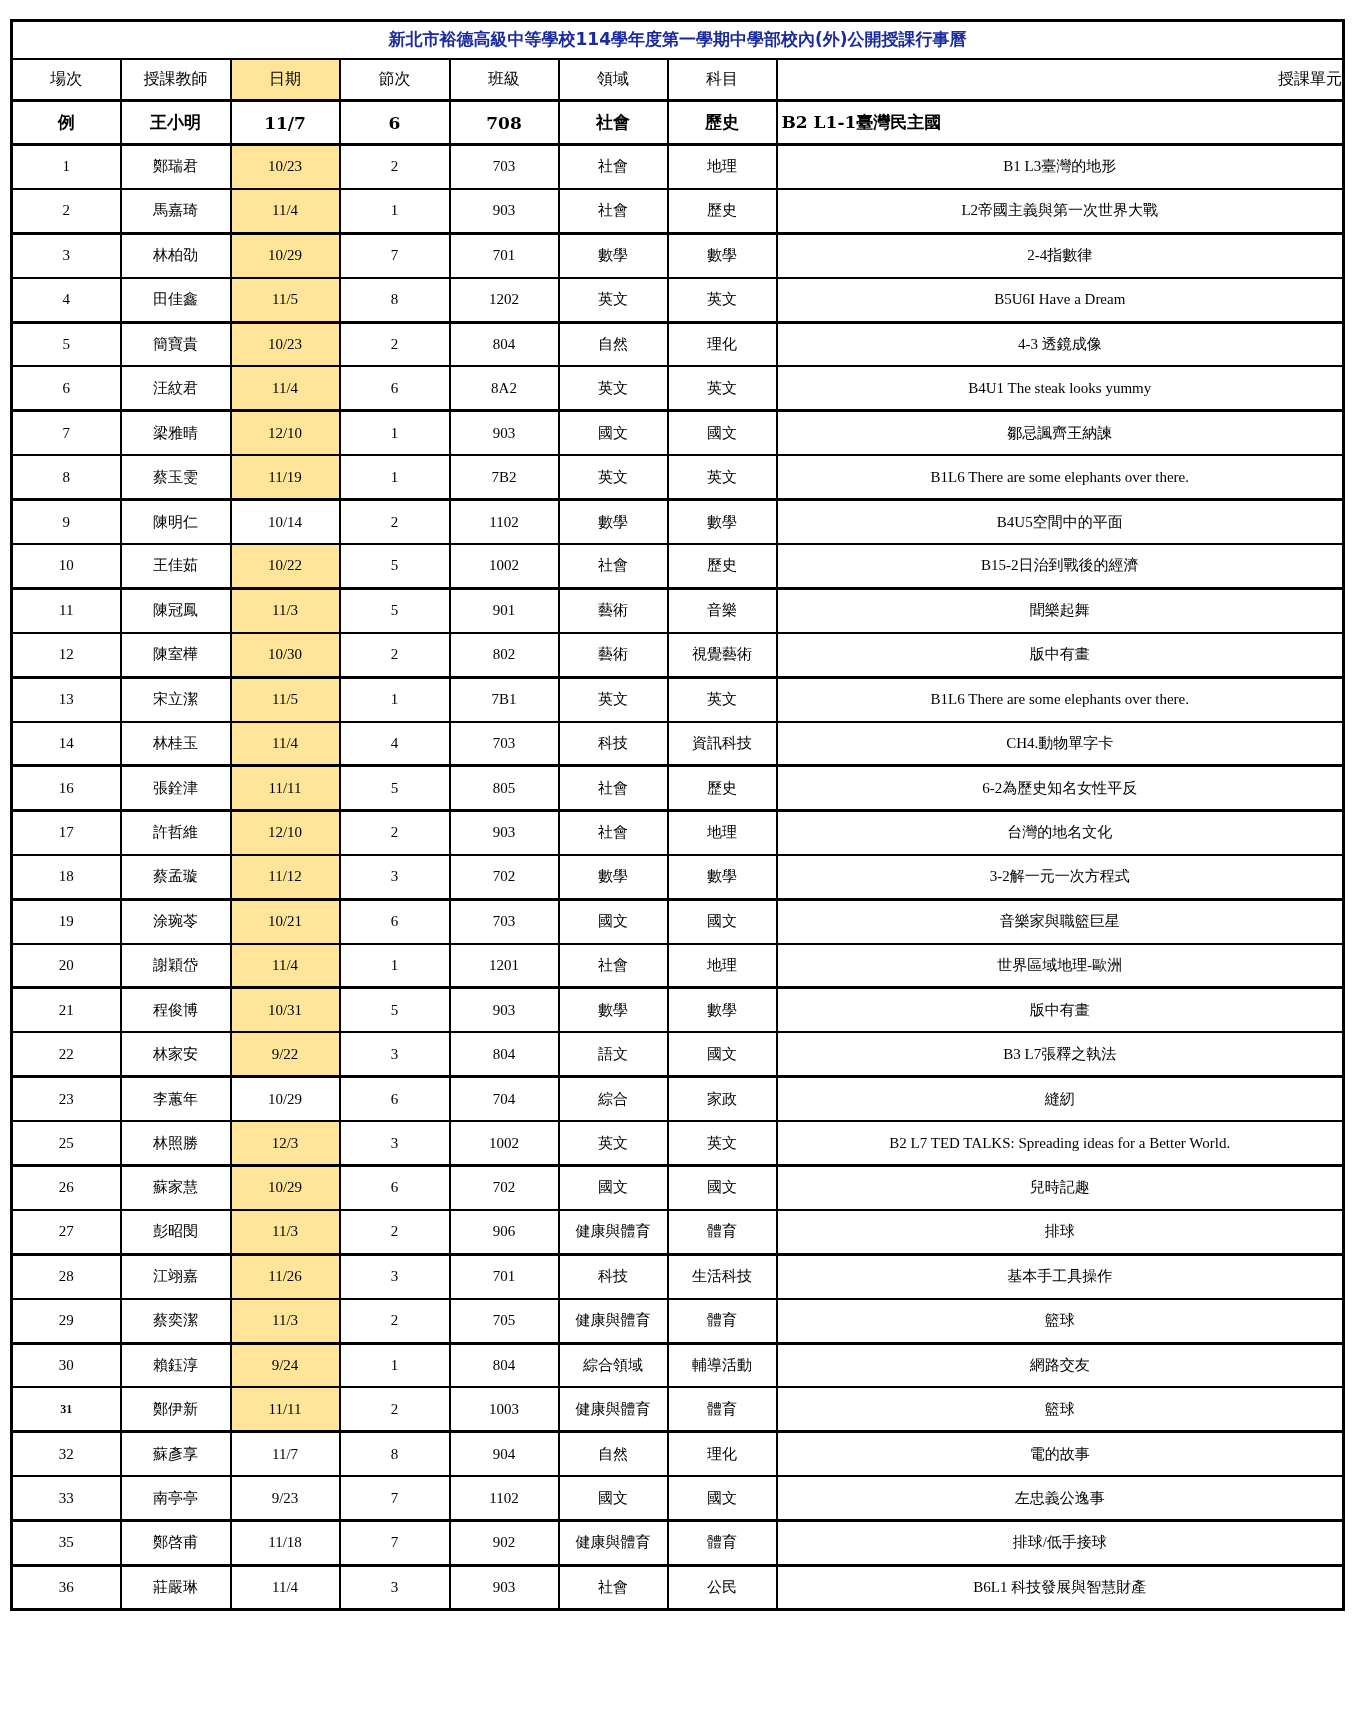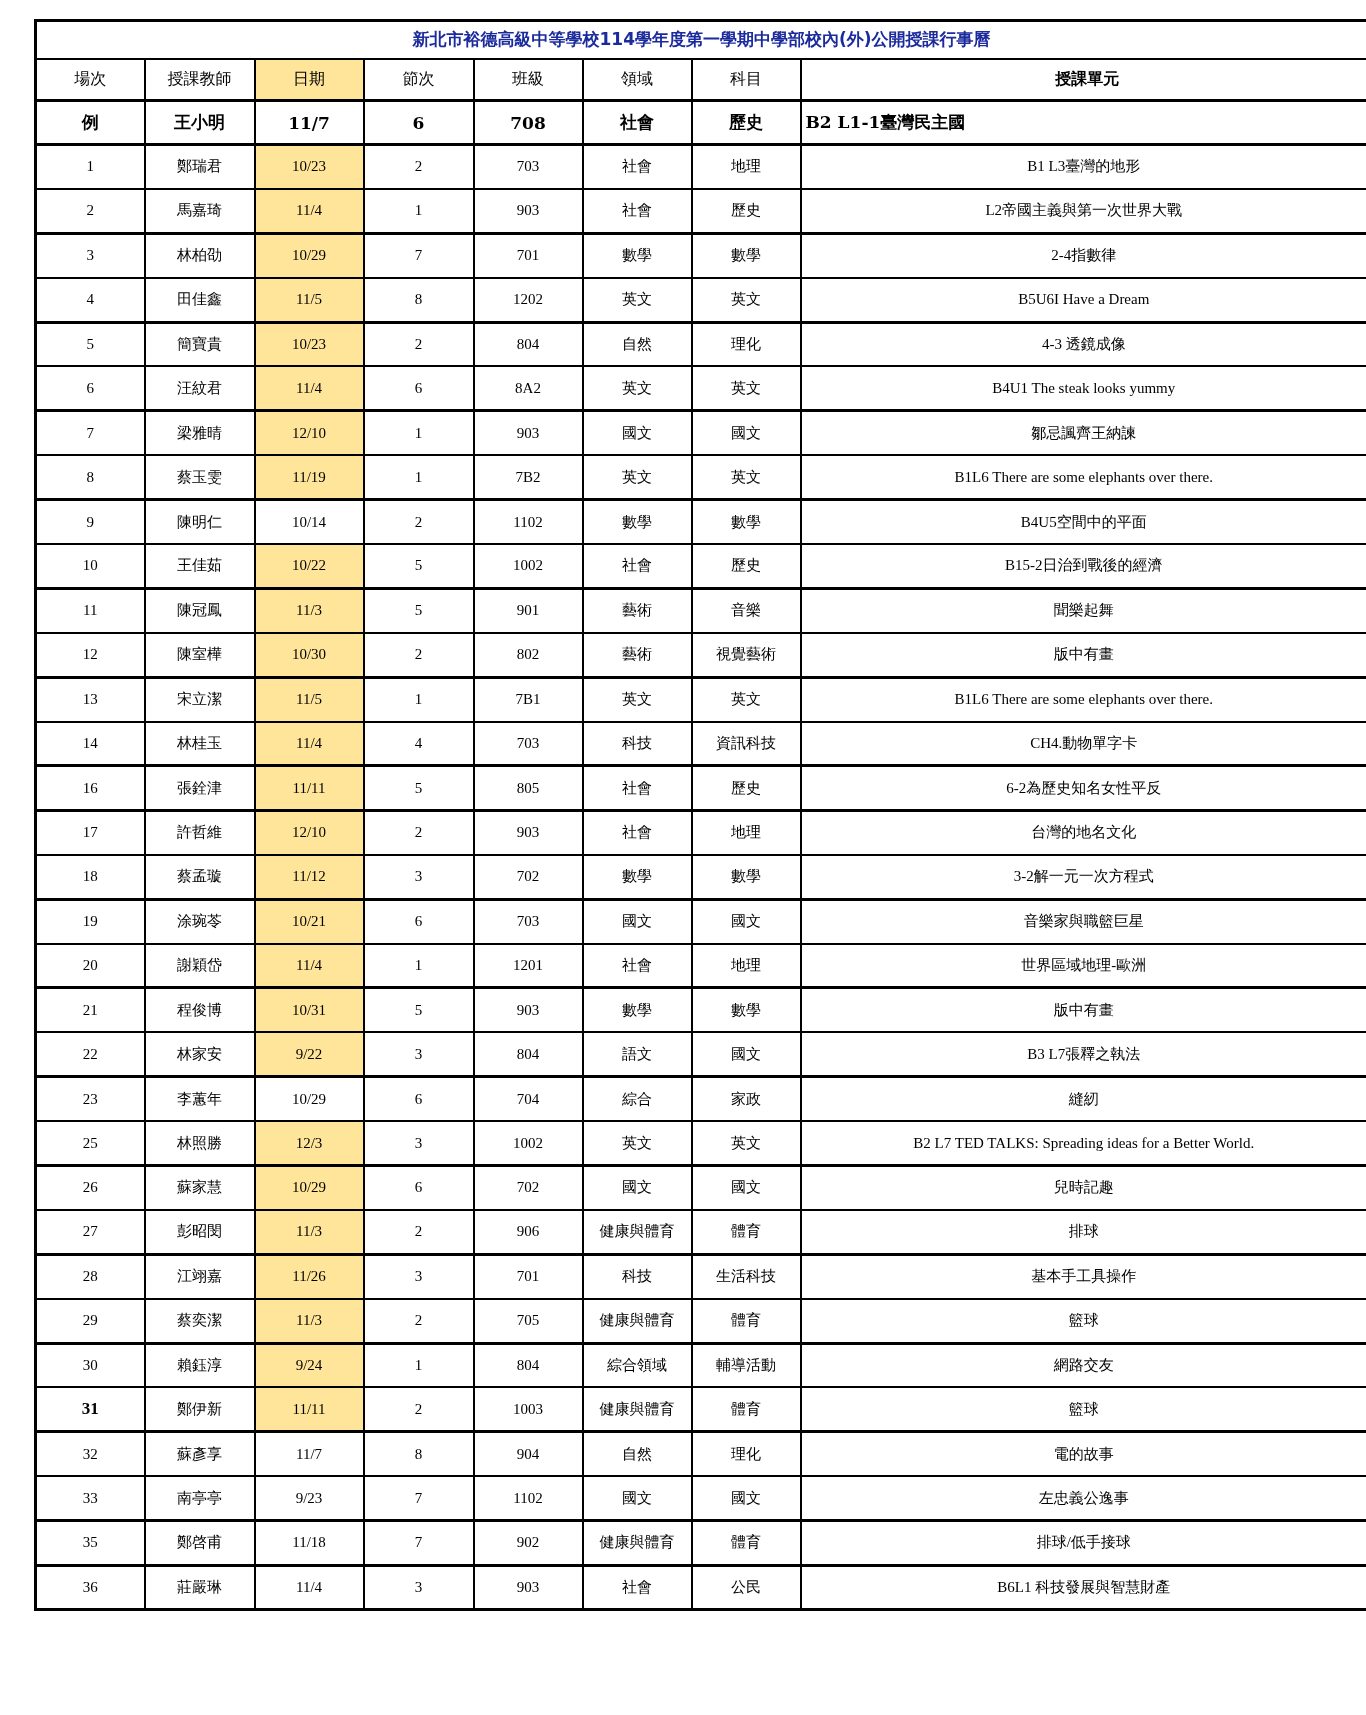--- a/index.html
+++ b/index.html
@@ -1,30 +1,30 @@
 <!DOCTYPE html>
 <html><head>
   <meta charset="utf-8">
   <style>
     * { box-sizing: border-box; margin: 0; padding: 0; }
     html, body { width: 1366px; height: 1715px; background: #ffffff; overflow: hidden; }
     body { font-family: "DejaVu Serif", "Liberation Serif", serif; color: #000; }
-    .sheet { position: absolute; left: 34px; top: 19px; width: 1332px; }
+    .sheet { position: absolute; left: 10px; top: 19px; width: 1332px; }
     table { border-collapse: collapse; width: 1332px; table-layout: fixed; }
     td, th { border: 2px solid #000; text-align: center; vertical-align: middle; font-weight: normal; overflow: hidden; white-space: nowrap; }
     .title-row td { height: 38px; border-width: 3px 3px 2px 3px; color: #1b2a9c; font-weight: bold; font-size: 17px; font-family: "DejaVu Sans", "Liberation Sans", sans-serif; }
     .head-row th { height: 42px; font-size: 16px; font-family: "DejaVu Sans", "Liberation Sans", sans-serif; border-bottom: 3px solid #000; text-align: center; }
-    .head-row th.unit { text-align: center; padding-left: 7px; font-weight: bold; }
+    .head-row th.unit { text-align: right; padding-left: 7px; }
     .example-row td { height: 44px; font-weight: bold; font-size: 17px; border-bottom: 3px solid #000; }
     .example-row td.unit { text-align: left; padding-left: 4px; margin-top: 8px; }
     .data-row td { height: 44.4px; font-size: 15px; font-family: "Liberation Serif", "DejaVu Serif", serif; }
     .data-row td.cjk { font-family: "DejaVu Sans", "Liberation Sans", sans-serif; font-size: 15px; }
     .data-row.thick td { border-bottom-width: 3px; }
     td.hl, th.hl { background: #ffe599; }
-    td.bold { font-weight: bold; font-size: 17px; }
+    td.bold { font-weight: bold; font-size: 12px; }
     .c1 { width: 109px; } .c2 { width: 110px; } .c3 { width: 109px; } .c4 { width: 110px; }
     .c5 { width: 109px; } .c6 { width: 109px; } .c7 { width: 109px; } .c8 { width: 567px; }
     td:first-child, th:first-child { border-left-width: 3px; }
     td:last-child, th:last-child { border-right-width: 3px; }
     tbody tr:last-child td { border-bottom-width: 3px; }
   </style>
 </head>
 <body>
 
 <div class="sheet">

